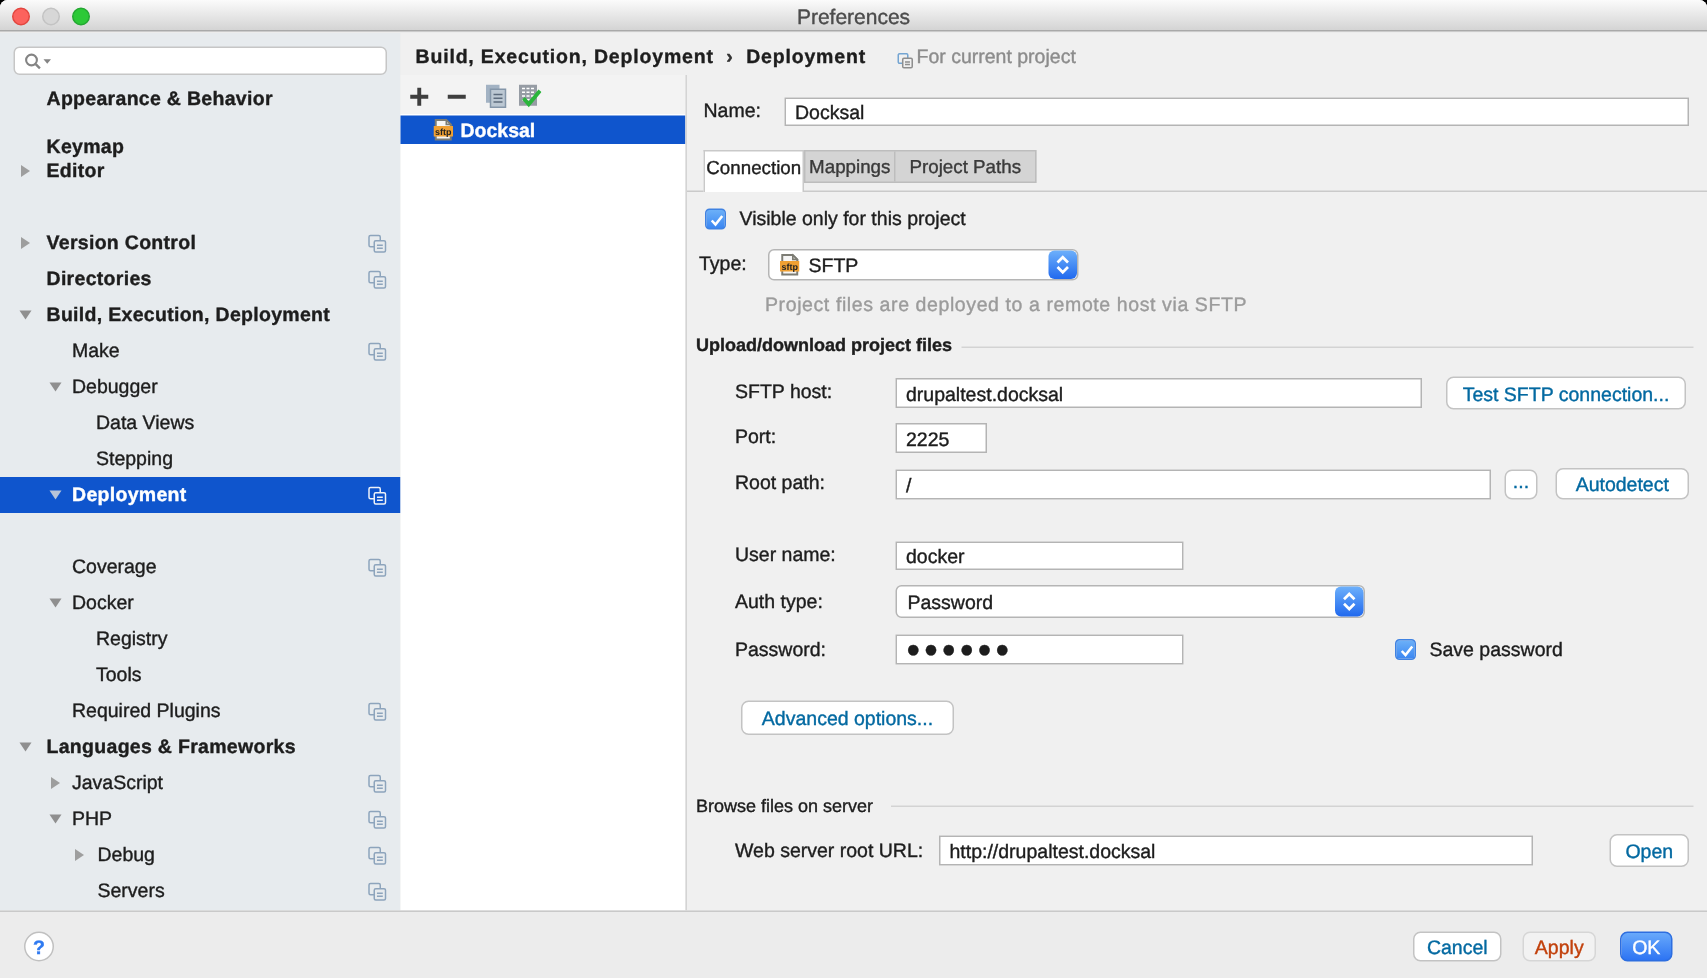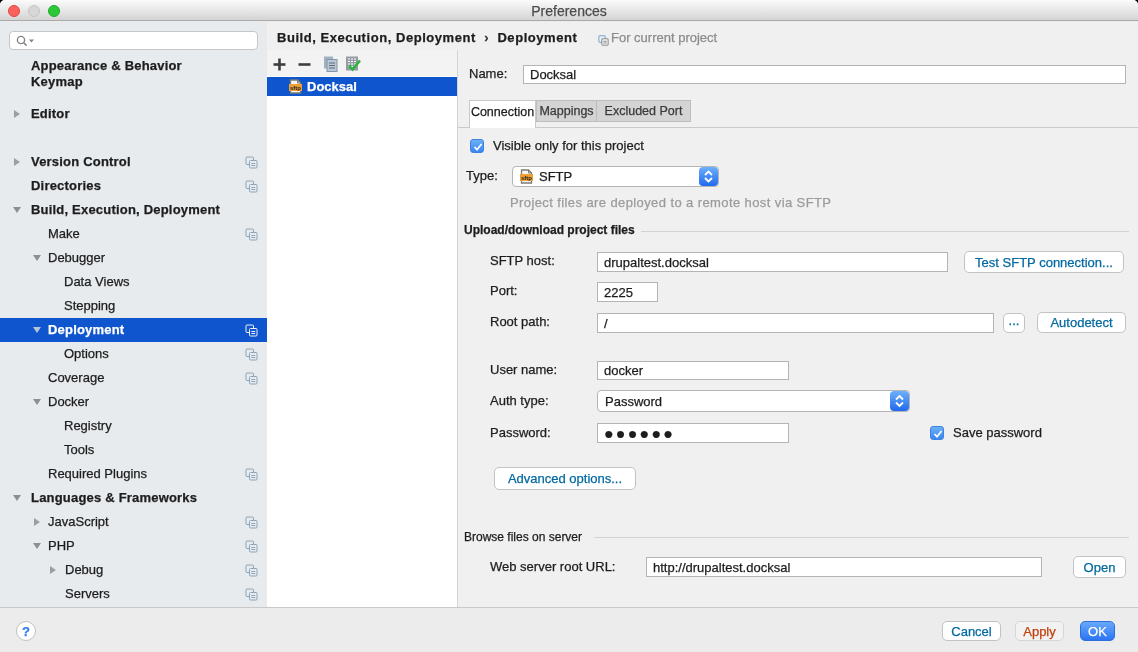--- a/index.html
+++ b/index.html
@@ -52,21 +52,21 @@
     <div class="abs" id="search"></div>
     <svg class="abs" style="left:16px; top:13px;" width="20" height="12" viewBox="0 0 20 12">
       <circle cx="5" cy="5" r="3.6" fill="none" stroke="#848484" stroke-width="1.4"></circle>
       <line x1="7.8" y1="7.8" x2="10.6" y2="10.6" stroke="#848484" stroke-width="1.6"></line>
       <path d="M13 4.5 L18 4.5 L15.5 7.5 Z" fill="#848484"></path>
     </svg>
     <div id="tree" class="abs" style="left:0; top:32px; width:267px; height:553px;">
       <div class="trow" style="top:0px;">
           <b style="left:31px;">Appearance &amp; Behavior</b>
         </div>
-      <div class="trow" style="top:16px;padding-left:34px;">
+      <div class="trow" style="top:32px;padding-left:34px;">
           <b style="left:31px;">Keymap</b>
         </div>
       <div class="trow" style="top:48px;">
           <i class="arr-r" style="left:14px;"></i>
           <b style="left:31px;">Editor</b>
         </div>
       <div class="trow" style="top:96px;">
           <i class="arr-r" style="left:14px;"></i>
           <b style="left:31px;">Version Control</b>
         <svg class="cpy" viewBox="0 0 13 13">
@@ -109,29 +109,20 @@
           <span class="lbl" style="left:64px;">Stepping</span>
         </div>
       <div class="trow sel" style="top:264px;">
           <i class="arr-d" style="left:33px; border-top-color:#b8c4d8;"></i>
           <b style="left:48px;">Deployment</b>
         <svg class="cpy" viewBox="0 0 13 13">
             <rect x="1" y="1" width="7.5" height="7.5" rx="1" fill="none" stroke="#eef2f8"></rect>
             <rect x="4.5" y="4.5" width="7.5" height="7.5" rx="1" fill="#0f55cd" stroke="#eef2f8"></rect>
             <line x1="6.3" y1="7.5" x2="10.2" y2="7.5" stroke="#eef2f8"></line>
             <line x1="6.3" y1="9.5" x2="10.2" y2="9.5" stroke="#eef2f8"></line>
-          </svg>
-        </div>
-      <div class="trow" style="top:288px;">
-          <span class="lbl" style="left:64px;">Options</span>
-        <svg class="cpy" viewBox="0 0 13 13">
-            <rect x="1" y="1" width="7.5" height="7.5" rx="1" fill="none" stroke="#8da4bc"></rect>
-            <rect x="4.5" y="4.5" width="7.5" height="7.5" rx="1" fill="#e7ebee" stroke="#8da4bc"></rect>
-            <line x1="6.3" y1="7.5" x2="10.2" y2="7.5" stroke="#8da4bc"></line>
-            <line x1="6.3" y1="9.5" x2="10.2" y2="9.5" stroke="#8da4bc"></line>
           </svg>
         </div>
       <div class="trow" style="top:312px;">
           <span class="lbl" style="left:48px;">Coverage</span>
         <svg class="cpy" viewBox="0 0 13 13">
             <rect x="1" y="1" width="7.5" height="7.5" rx="1" fill="none" stroke="#8da4bc"></rect>
             <rect x="4.5" y="4.5" width="7.5" height="7.5" rx="1" fill="#e7ebee" stroke="#8da4bc"></rect>
             <line x1="6.3" y1="7.5" x2="10.2" y2="7.5" stroke="#8da4bc"></line>
             <line x1="6.3" y1="9.5" x2="10.2" y2="9.5" stroke="#8da4bc"></line>
           </svg>
@@ -245,21 +236,21 @@
       <b class="abs" style="left:40px; top:0; height:19px; line-height:19px; color:#fff;">Docksal</b>
     </div>
   </div>
   <div class="abs" id="rpane">
     <div class="lab" style="left:11px; top:15px; height:18px; line-height:18px;">Name:</div>
     <div class="field" style="left:65px; top:15px; width:603px; height:19px;">Docksal</div>
 
     <div class="abs" style="left:78px; top:50px; width:155px; height:22px; background:#d4d4d4; border:1px solid #bdbdbd; font-size:12.5px;">
       <div class="abs" style="left:0; top:0; width:59px; height:20px; line-height:20px; text-align:center; color:#3a3a3a;">Mappings</div>
       <div class="abs" style="left:59px; top:0; width:1px; height:20px; background:#bdbdbd;"></div>
-      <div class="abs" style="left:60px; top:0; width:93px; height:20px; line-height:20px; text-align:center; color:#3a3a3a;">Excluded Port</div>
+      <div class="abs" style="left:60px; top:0; width:93px; height:20px; line-height:20px; text-align:center; color:#3a3a3a;">Project Paths</div>
     </div>
     <div class="abs" style="left:0; top:77px; width:681px; height:1px; background:#cacaca;"></div>
     <div class="abs" style="left:11px; top:50px; width:67px; height:28px; background:#fff; border:1px solid #c9c9c9; border-bottom:none; text-align:center; line-height:23px; font-size:12.5px;">Connection</div>
 
     <div class="chk" style="left:12px; top:89px;">
         <svg width="12" height="12" viewBox="0 0 12 12">
           <path d="M2.5 6 L5 8.7 L9.5 3" fill="none" stroke="#fff" stroke-width="1.7"></path>
         </svg>
       </div>
     <div class="lab" style="left:35px; top:87px; height:18px; line-height:18px;">Visible only for this project</div>
@@ -311,21 +302,21 @@
         <svg width="12" height="12" viewBox="0 0 12 12">
           <path d="M2.5 6 L5 8.7 L9.5 3" fill="none" stroke="#fff" stroke-width="1.7"></path>
         </svg>
       </div>
     <div class="lab" style="left:495px; top:374px; height:18px; line-height:18px;">Save password</div>
     <div class="btn" style="left:36px; top:417px; width:142px; height:23px; line-height:22px;">Advanced options...</div>
 
     <div class="lab" style="left:6px; top:478px; height:18px; line-height:18px; font-size:12px;">Browse files on server</div>
     <div class="sep" style="left:136px; top:487px; width:535px;"></div>
     <div class="lab" style="left:32px; top:508px; height:18px; line-height:18px;">Web server root URL:</div>
-    <div class="field" style="left:188px; top:507px; width:396px; height:20px; line-height:19px;">http://drupaltest.docksal</div>
+    <div class="field" style="left:168px; top:507px; width:396px; height:20px; line-height:19px;">http://drupaltest.docksal</div>
     <div class="btn" style="left:615px; top:506px; width:53px; height:22px; line-height:21px;">Open</div>
   </div>
   <div class="abs" id="botbar">
     <div class="abs" style="left:16px; top:13px; width:20px; height:20px; border-radius:50%; background:#fff; border:1px solid #c0c0c0; text-align:center; line-height:19px; color:#2f7af1; font-size:13px; font-weight:bold;">?</div>
     <div class="btn" style="left:942px; top:13px; width:59px; height:20px; line-height:19px;">Cancel</div>
     <div class="btn" style="left:1015px; top:13px; width:49px; height:20px; line-height:19px; color:#c2410c; border-color:#d6d6d6; background:#f2f2f2;">Apply</div>
     <div class="btn" style="left:1080px; top:13px; width:35px; height:20px; line-height:19px; background:linear-gradient(#68a9fb,#2d74f3); border:1px solid #2d6ee0; color:#fff;">OK</div>
   </div>
 </div>
 

